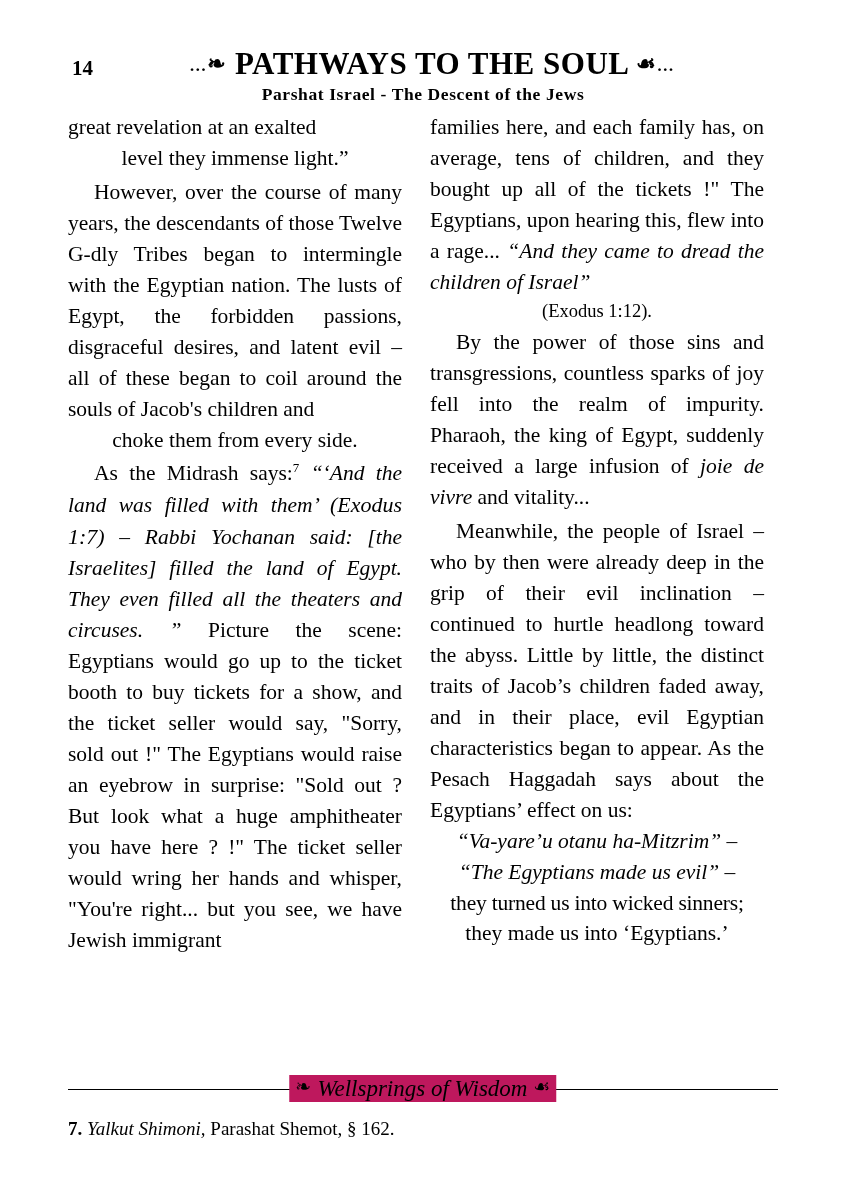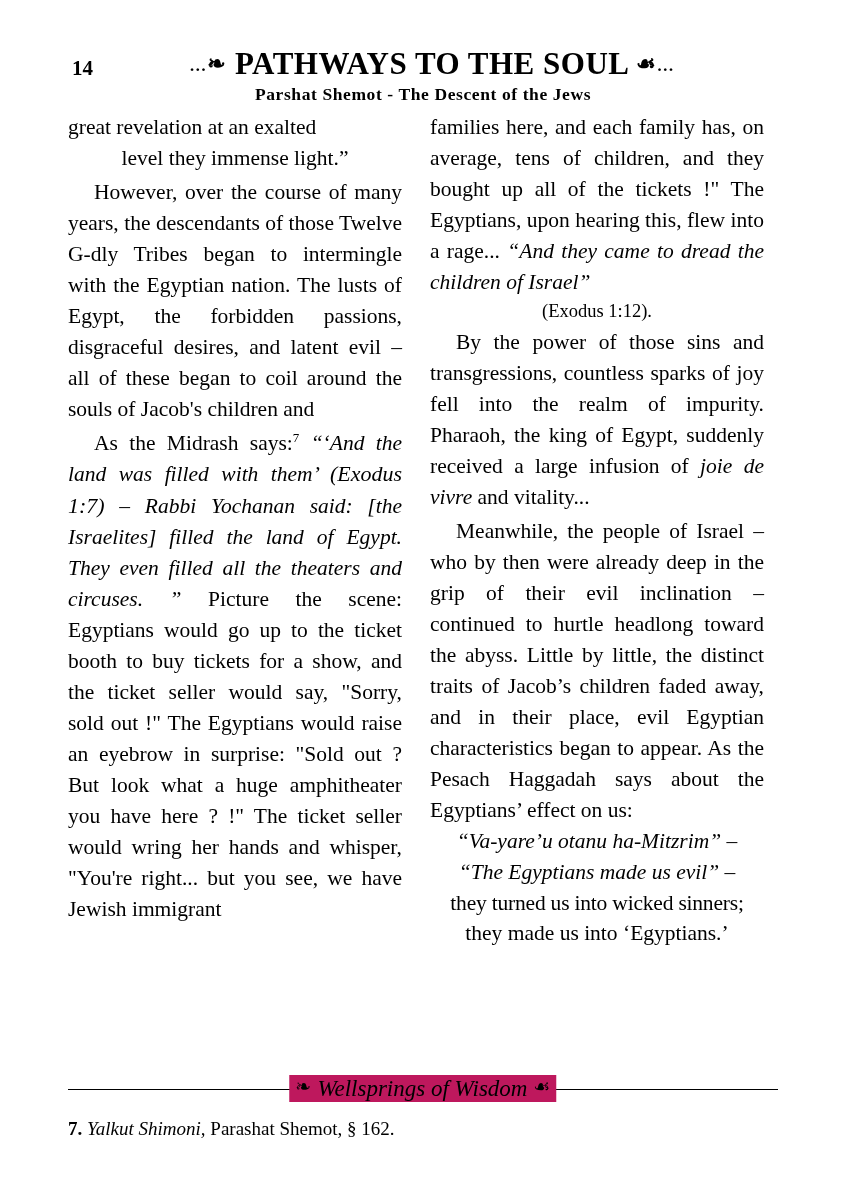--- a/index.html
+++ b/index.html
@@ -161,33 +161,34 @@
 
   <div class="header-row">
     <div class="page-number">14</div>
     <div class="header-title-wrap">
       <span class="header-title">
         <span class="orn"><span class="dots">…</span><span>❧</span></span>
         <span>PATHWAYS TO THE SOUL</span>
         <span class="orn"><span>☙</span><span class="dots">…</span></span>
       </span>
     </div>
-    <div class="subtitle">Parshat Shemot - The Descent of the Jews</div>
+    <div class="subtitle">Parshat Israel - The Descent of the Jews</div>
   </div>
 
   <div class="columns">
 
     <div class="col">
       <p class="no-indent">
         <span>great revelation at an exalted</span>
         <span class="center-line">level they immense light.”</span>
       </p>
 
       <p>
         <span>However, over the course of many years, the descendants of those Twelve G-dly Tribes began to intermingle with the Egyptian nation. The lusts of Egypt, the forbidden passions, disgraceful desires, and latent evil – all of these began to coil around the souls of Jacob's children and</span>
+        <span class="center-line">choke them from every side.</span>
       </p>
 
       <p>
         <span>As the Midrash says:</span><span class="sup">7</span><span class="ital"> “‘And the land was filled with them’ </span><span class="small-ref">(Exodus 1:7)</span><span class="ital"> – Rabbi Yochanan said: [the Israelites] filled the land of Egypt. They even filled all the theaters and circuses. ”</span><span> Picture the scene: Egyptians would go up to the ticket booth to buy tickets for a show, and the ticket seller would say, "Sorry, sold out !" The Egyptians would raise an eyebrow in surprise: "Sold out ? But look what a huge amphitheater you have here ? !" The ticket seller would wring her hands and whisper, "You're right... but you see, we have Jewish immigrant</span>
       </p>
     </div>
 
     <div class="col">
       <p class="no-indent">
         <span>families here, and each family has, on average, tens of children, and they bought up all of the tickets !" The Egyptians, upon hearing this, flew into a rage...</span><span class="ital"> “And they came to dread the children of Israel”</span>

